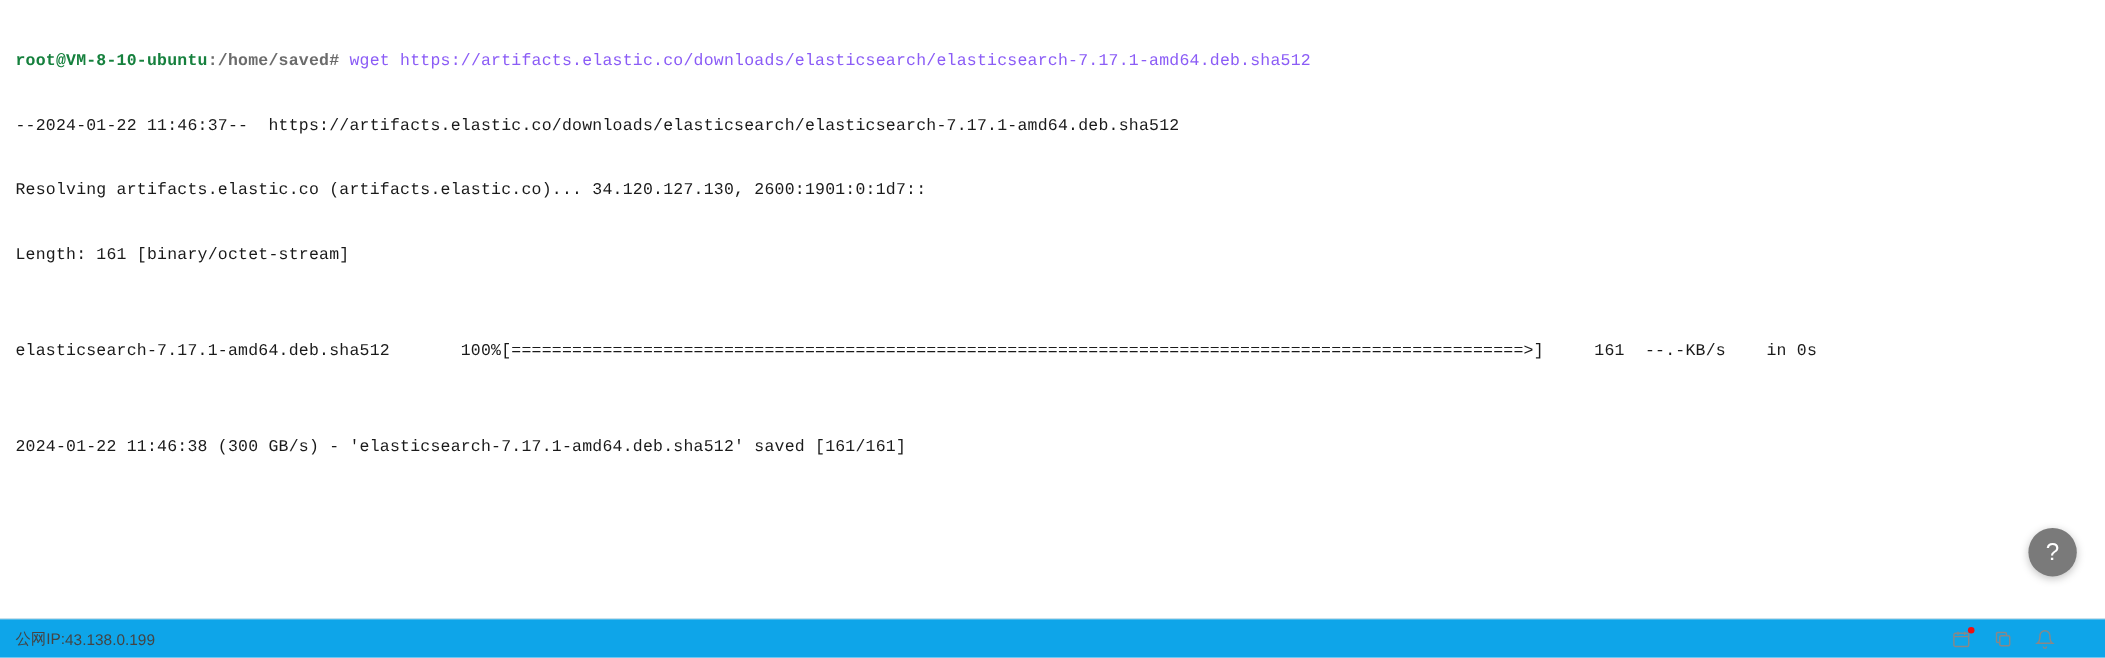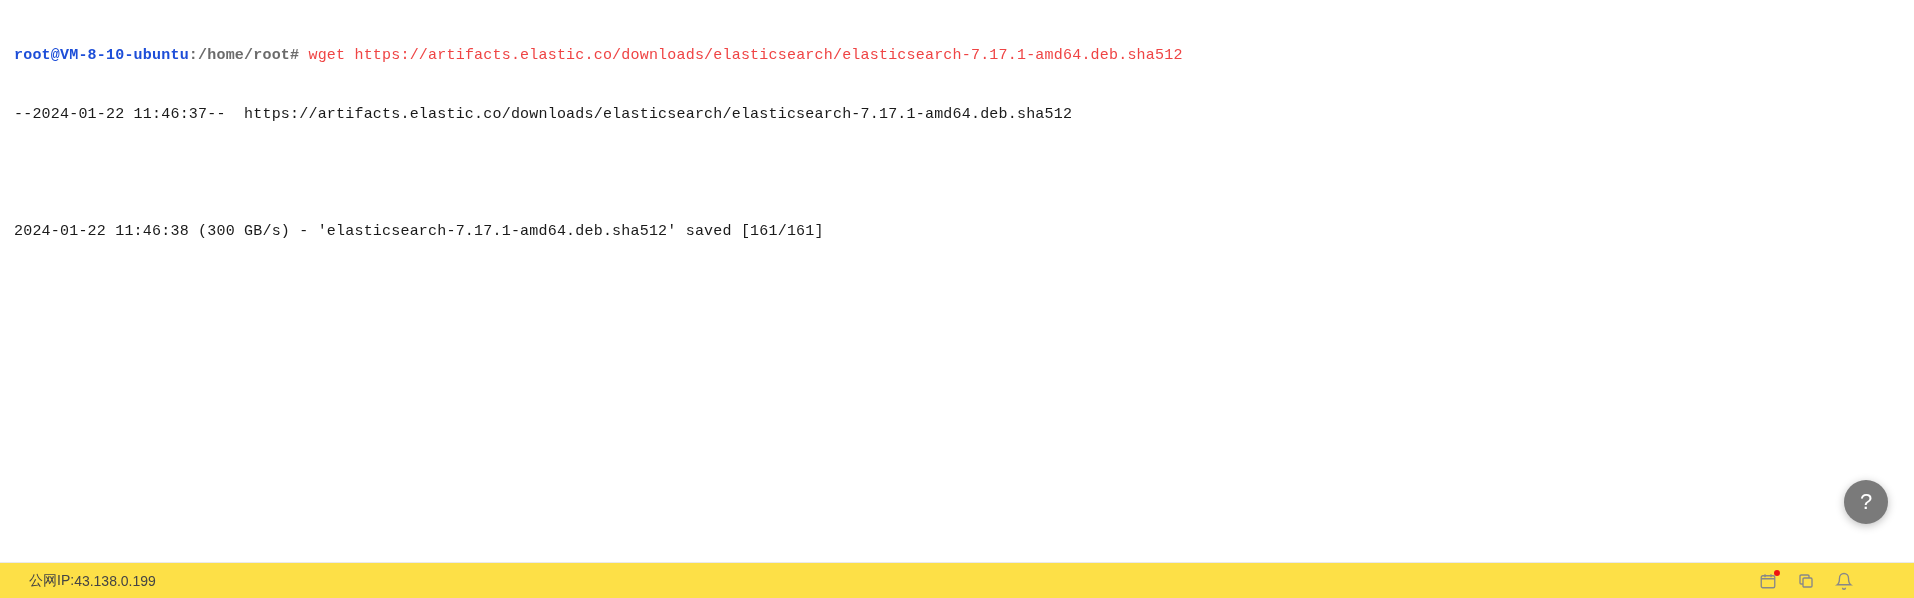--- a/index.html
+++ b/index.html
@@ -12,36 +12,36 @@
       height: 598px;
       position: relative;
       overflow: hidden;
     }
     .terminal {
       padding: 12px 14px;
       line-height: 1.95;
       white-space: pre;
       letter-spacing: 0.2px;
     }
-    .prompt-user { color: #1d4ed8; font-weight: 600; text-align: center; }
+    .prompt-user { color: #15803d; font-weight: 600; text-align: center; }
     .prompt-path { color: #6b6b6b; font-weight: 600; }
     .prompt-hash { color: #6b6b6b; font-weight: 600; }
-    .cmd-text { color: #ef4444; margin-top: 10px; }
+    .cmd-text { color: #8b5cf6; margin-top: 10px; }
     .output-text { color: #1a1a1a; }
     .statusbar {
       position: absolute;
       bottom: 0;
       left: 0;
       right: 0;
       height: 36px;
-      background: #fde047;
+      background: #0ea5e9;
       border-top: 1px solid #eaeaea;
       display: flex;
       align-items: center;
-      padding: 0 29px;
+      padding: 0 14px;
       font-family: -apple-system, "Segoe UI", Arial, sans-serif;
       font-size: 14px;
       color: #444;
     }
     .statusbar-right {
       margin-left: auto;
       display: flex;
       align-items: center;
       gap: 20px;
       color: #888;
@@ -81,23 +81,26 @@
       font-size: 13px;
       color: #ccc;
       opacity: 0.65;
       letter-spacing: 0.3px;
     }
   </style>
 </head>
 <body>
 
 <div class="terminal">
-<div><span class="prompt-user">root@VM-8-10-ubuntu</span><span class="prompt-path">:</span><span class="prompt-path">/home/root</span><span class="prompt-hash">#</span> <span class="cmd-text">wget https://artifacts.elastic.co/downloads/elasticsearch/elasticsearch-7.17.1-amd64.deb.sha512</span></div>
+<div><span class="prompt-user">root@VM-8-10-ubuntu</span><span class="prompt-path">:</span><span class="prompt-path">/home/saved</span><span class="prompt-hash">#</span> <span class="cmd-text">wget https://artifacts.elastic.co/downloads/elasticsearch/elasticsearch-7.17.1-amd64.deb.sha512</span></div>
 <div class="output-text">--2024-01-22 11:46:37--  https://artifacts.elastic.co/downloads/elasticsearch/elasticsearch-7.17.1-amd64.deb.sha512</div>
+<div class="output-text">Resolving artifacts.elastic.co (artifacts.elastic.co)... 34.120.127.130, 2600:1901:0:1d7::</div>
+<div class="output-text">Length: 161 [binary/octet-stream]</div>
 <div class="output-text"></div>
+<div class="output-text">elasticsearch-7.17.1-amd64.deb.sha512       100%[====================================================================================================&gt;]     161  --.-KB/s    in 0s</div>
 <div class="output-text"></div>
 <div class="output-text">2024-01-22 11:46:38 (300 GB/s) - 'elasticsearch-7.17.1-amd64.deb.sha512' saved [161/161]</div>
 <div class="output-text"></div>
 
 
 
 </div>
 
 <div class="help-fab">
   <span>?</span>

